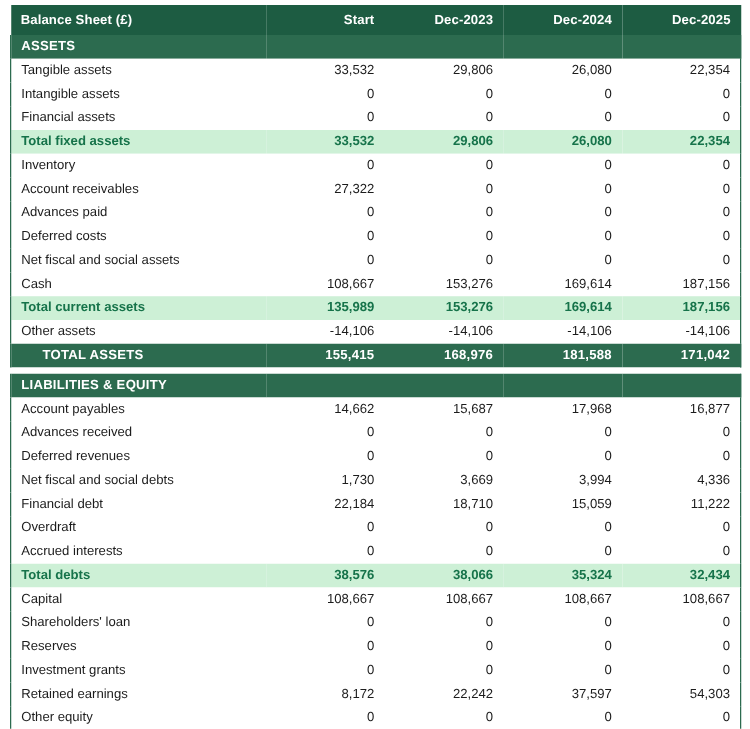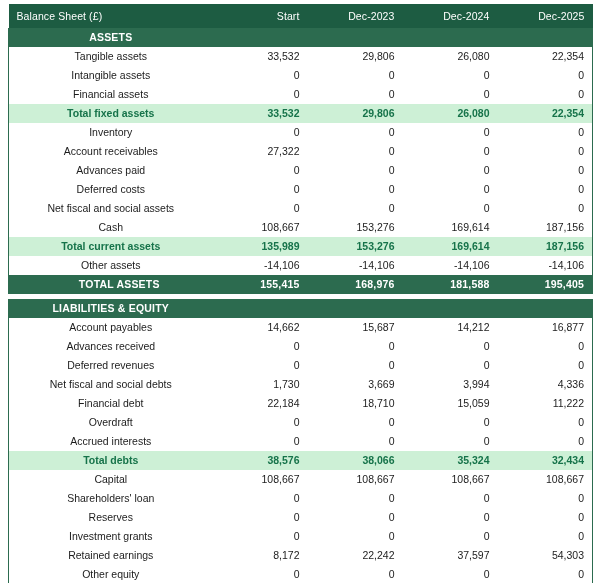--- a/index.html
+++ b/index.html
@@ -31,39 +31,39 @@
     color: #1c1c1c;
   }
 
   col.c-label { width: 204px; }
   col.c-num   { width: 95px; }
 
   
   thead th {
     background: #1d5c42;
     color: #ffffff;
-    font-weight: normal;
+    font-weight: bold;
     font-size: 10.5px;
     height: 24px;
     padding: 0 8px;
     letter-spacing: .1px;
     white-space: nowrap;
   }
   thead th.h-label { text-align: left; }
   thead th.h-num   { text-align: right; }
 
   
   tbody td {
     height: 19px;
     padding: 0 8px;
     white-space: nowrap;
     vertical-align: middle;
     line-height: 19px;
   }
-  tbody td.lab { text-align: center; }
+  tbody td.lab { text-align: left; }
   tbody td.num { text-align: right; }
 
   
   tr.r-item td {
     background: #ffffff;
     color: #1c1c1c;
     font-weight: normal;
   }
 
   
@@ -216,37 +216,37 @@
           <td class="num">-14,106</td>
           <td class="num">-14,106</td>
           <td class="num">-14,106</td>
           <td class="num">-14,106</td>
         </tr>
         <tr class="r-total">
           <td class="lab">TOTAL ASSETS</td>
           <td class="num">155,415</td>
           <td class="num">168,976</td>
           <td class="num">181,588</td>
-          <td class="num">195,405</td>
+          <td class="num">171,042</td>
         </tr>
         <tr class="r-gap">
           <td colspan="5"></td>
         </tr>
         <tr class="r-section">
           <td class="lab">LIABILITIES &amp; EQUITY</td>
           <td class="num"></td>
           <td class="num"></td>
           <td class="num"></td>
           <td class="num"></td>
         </tr>
         <tr class="r-item">
           <td class="lab">Account payables</td>
           <td class="num">14,662</td>
           <td class="num">15,687</td>
-          <td class="num">14,212</td>
+          <td class="num">17,968</td>
           <td class="num">16,877</td>
         </tr>
         <tr class="r-item">
           <td class="lab">Advances received</td>
           <td class="num">0</td>
           <td class="num">0</td>
           <td class="num">0</td>
           <td class="num">0</td>
         </tr>
         <tr class="r-item">

